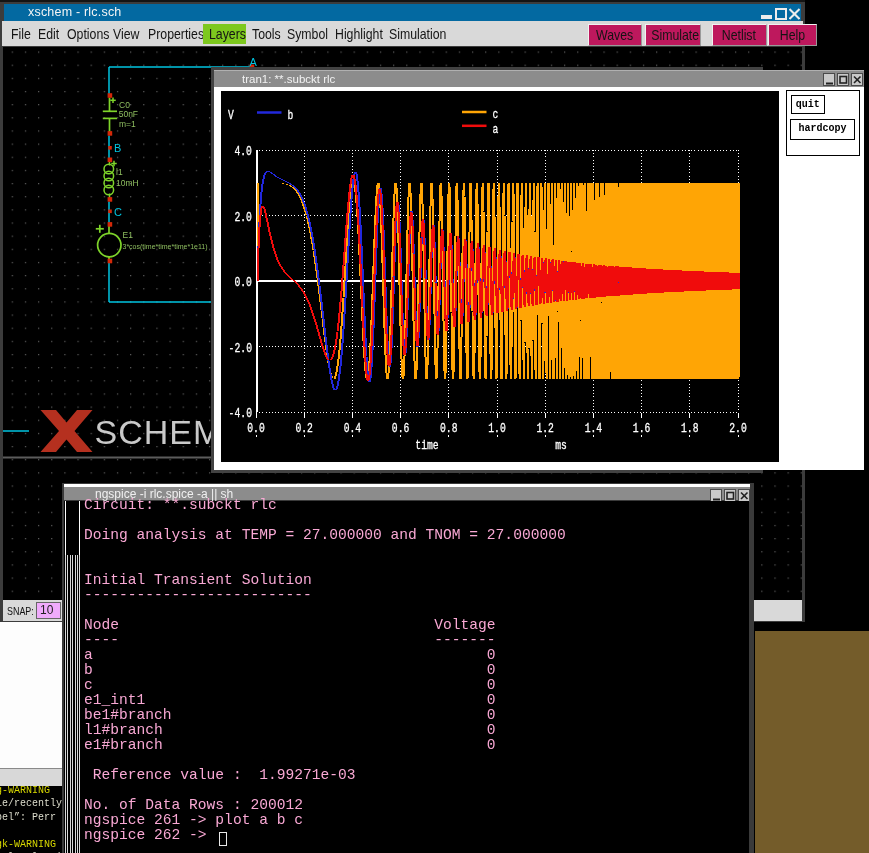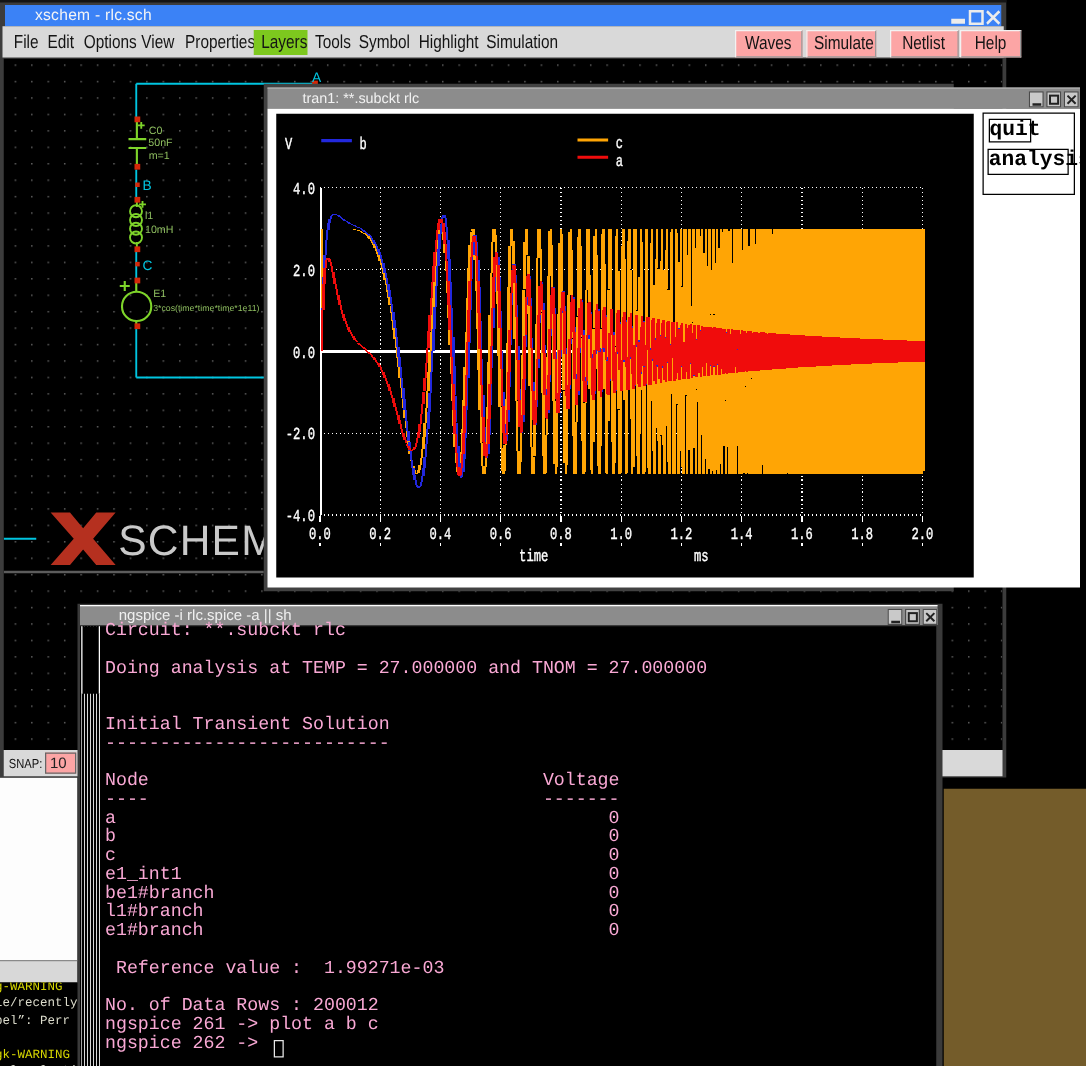--- a/index.html
+++ b/index.html
@@ -4,44 +4,44 @@
 html,body{width:869px;height:853px;overflow:hidden;background:#000;font-family:"Liberation Sans", sans-serif}
 #desk{position:relative;width:869px;height:853px;background:#000}
 .abs{position:absolute}
 #brown{left:755px;top:631px;width:114px;height:222px;background:#745c2a}
 #whitewin{left:0;top:622px;width:62px;height:146px;background:#fdfdfd}
 #graystrip{left:0;top:768px;width:62px;height:18px;background:#d8d8d8;border-top:1px solid #8a8a8a}
 #warnwin{left:0;top:786px;width:62px;height:67px;background:#000;overflow:hidden}
 #warnwin pre{position:absolute;left:-4px;top:-2.5px;font-family:"Liberation Mono",monospace;font-size:10px;line-height:13.6px;color:#dcdccc}
 #warnwin .y{color:#d6d600}
 #xs{left:0;top:0;width:805px;height:622px;background:#3c3c3c;border-top:2px solid #141414}
-#xs-title{left:4px;top:2px;width:797px;height:17px;background:#3b82f6;color:#f5f5f5;font-size:12.5px;letter-spacing:0.2px;line-height:17px}
+#xs-title{left:4px;top:2px;width:797px;height:17px;background:#0369a1;color:#f5f5f5;font-size:12.5px;letter-spacing:0.2px;line-height:17px}
 #xs-title span{position:absolute;left:24px;top:0}
 #xs-menu{left:2px;top:19px;width:801px;height:25px;background:#d9d9d9;font-size:15px;color:#141414}
 #xs-menu .mi{position:absolute;top:4px;transform:scaleX(0.82);transform-origin:0 0;white-space:nowrap}
-#xs-menu .btn{position:absolute;top:3px;height:22px;background:#fca5a5;border:1px solid #9a9a9a;border-top-color:#f2f2f2;border-left-color:#f2f2f2;text-align:center;line-height:19px}
+#xs-menu .btn{position:absolute;top:3px;height:22px;background:#be185d;border:1px solid #9a9a9a;border-top-color:#f2f2f2;border-left-color:#f2f2f2;text-align:center;line-height:19px}
 #xs-menu .btn span{display:inline-block;transform:scaleX(0.82)}
 #xs-canvas{left:3px;top:45px;width:799px;height:553px;background:#000;overflow:hidden}
 #xs-status{left:3px;top:598px;width:799px;height:21px;background:#d9d9d9;font-size:10.5px;color:#111}
 #xs-status .sl{position:absolute;left:4px;top:5px;transform:scaleX(0.85);transform-origin:0 0}
 #term{left:62px;top:483px;width:692px;height:370px;background:#3a3a3a}
-#term-title{left:2px;top:1px;width:686px;height:16px;background:#8c8c8c;border-top:1px solid #ffffff;color:#f0f0f0;font-size:12px;line-height:15px}
+#term-title{left:2px;top:1px;width:686px;height:16px;background:#8c8c8c;border-top:3px solid #ffffff;color:#f0f0f0;font-size:12px;line-height:15px}
 #term-body{left:2px;top:18px;width:685px;height:352px;background:#000}
 #term-sb{left:0.5px;top:0;width:15px;height:352px;background:repeating-linear-gradient(90deg,#d8d8d8 0 1px,#000 1px 2.4px)}
 #term-thumb{left:0.5px;top:0;width:15px;height:54px;background:#000;border-left:1.5px solid #fff;border-right:1.5px solid #fff}
 #term-body pre{position:absolute;left:20px;top:-3.5px;font-family:"Liberation Mono",monospace;font-size:14.6px;line-height:15px;color:#f9a8d4}
 #cursor{left:154.5px;top:330.5px;width:8.5px;height:14px;border:1px solid #e8e8e8}
 .wbtn{position:absolute;width:12px;height:13px;background:#c9c9c9;border:1px solid #4a4a4a}
 .wbtn svg{position:absolute;left:0;top:0}
 #plot{left:211px;top:67px;width:552px;height:406px;background:#424242}
 #plot-title{left:3px;top:3px;width:650px;height:17px;background:#8c8c8c;border-top:1px solid #b0b0b0;color:#f2f2f2;font-size:11.5px;line-height:16px}
 #plot-body{left:3px;top:20px;width:650px;height:383px;background:#fff}
 #plot-canvas{left:7px;top:4px;width:558px;height:371px;background:#000}
 #qhbox{left:572px;top:3px;width:74px;height:66px;background:#fff;border:1.5px solid #000}
-.qbtn{position:absolute;border:1.5px solid #000;font-family:"Liberation Mono",monospace;font-weight:bold;font-size:17px;color:#000;text-align:center}
+.qbtn{position:absolute;border:1.5px solid #000;font-family:"Liberation Mono",monospace;font-weight:bold;font-size:10px;color:#000;text-align:center}
 </style></head><body>
 <div id="desk">
   <div class="abs" id="brown"></div>
   <div class="abs" id="whitewin"></div>
   <div class="abs" id="graystrip"></div>
   <div class="abs" id="warnwin">
       <pre><span class="y">g-WARNING</span>
 le/recently
 bel”: Perr
 
@@ -139,21 +139,21 @@
           <text x="119.5" y="190.5" font-family="Liberation Sans, sans-serif" font-size="8.5" fill="#8fbf60" text-anchor="start" font-weight="normal" letter-spacing="0">E1</text>
           <text x="119.5" y="202" font-family="Liberation Sans, sans-serif" font-size="7" fill="#8fbf60" text-anchor="start" font-weight="normal" letter-spacing="0">3*cos(time*time*time*1e11)</text>
           <text x="111" y="105.3" font-family="Liberation Sans, sans-serif" font-size="11" fill="#00c5e0" text-anchor="start" font-weight="normal" letter-spacing="0">B</text>
           <text x="111" y="169" font-family="Liberation Sans, sans-serif" font-size="11" fill="#00c5e0" text-anchor="start" font-weight="normal" letter-spacing="0">C</text>
           <text x="246.5" y="18.5" font-family="Liberation Sans, sans-serif" font-size="11" fill="#00c5e0" text-anchor="start" font-weight="normal" letter-spacing="0">A</text>
           <polygon fill="#b5301f" points="37.5,363 53,363 63.5,375.5 74,363 89.5,363 71.5,384 89.5,405 74,405 63.5,392.5 53,405 37.5,405 56,384"></polygon>
           <text x="91.5" y="397" font-family="Liberation Sans, sans-serif" font-size="34" fill="#c9c9c9" text-anchor="start" font-weight="normal" letter-spacing="1">SCHEM</text>
         </svg></div>
     <div class="abs" id="xs-status">
         <span class="sl">SNAP:</span>
-      <div class="abs" style="left:33px;top:2px;width:25px;height:17px;background:#fca5a5;border:1px solid #666;font-size:12px;line-height:15px;color:#222;padding-left:3px">10</div>
+      <div class="abs" style="left:33px;top:2px;width:25px;height:17px;background:#f0abfc;border:1px solid #666;font-size:12px;line-height:15px;color:#222;padding-left:3px">10</div>
     </div>
   </div>
 
   <div class="abs" id="term">
     <div class="abs" id="term-title">
         <span style="position:absolute;left:31px">ngspice -i rlc.spice -a || sh</span>
       <div class="wbtn" style="left:646px;top:2px">
           <svg width="12" height="13">
             <line x1="2" y1="9.5" x2="9" y2="9.5" stroke="#222" stroke-width="2"></line>
           </svg>
@@ -290,16 +290,16 @@
             <text x="315.42500000000007" y="340.5" font-family="Liberation Mono, monospace" font-size="13.5" fill="#fff" stroke="#fff" stroke-width="0.32" textLength="17.5" lengthAdjust="spacingAndGlyphs">1.2</text>
             <text x="363.62500000000006" y="340.5" font-family="Liberation Mono, monospace" font-size="13.5" fill="#fff" stroke="#fff" stroke-width="0.32" textLength="17.5" lengthAdjust="spacingAndGlyphs">1.4</text>
             <text x="411.82500000000005" y="340.5" font-family="Liberation Mono, monospace" font-size="13.5" fill="#fff" stroke="#fff" stroke-width="0.32" textLength="17.5" lengthAdjust="spacingAndGlyphs">1.6</text>
             <text x="460.02500000000003" y="340.5" font-family="Liberation Mono, monospace" font-size="13.5" fill="#fff" stroke="#fff" stroke-width="0.32" textLength="17.5" lengthAdjust="spacingAndGlyphs">1.8</text>
             <text x="508.225" y="340.5" font-family="Liberation Mono, monospace" font-size="13.5" fill="#fff" stroke="#fff" stroke-width="0.32" textLength="17.5" lengthAdjust="spacingAndGlyphs">2.0</text>
             <text x="194.3" y="357.5" font-family="Liberation Mono, monospace" font-size="13.5" fill="#fff" stroke="#fff" stroke-width="0.32" textLength="23.4" lengthAdjust="spacingAndGlyphs">time</text>
             <text x="334.15" y="357.5" font-family="Liberation Mono, monospace" font-size="13.5" fill="#fff" stroke="#fff" stroke-width="0.32" textLength="11.7" lengthAdjust="spacingAndGlyphs">ms</text>
           </svg></div>
       <div class="abs" id="qhbox">
         <div class="qbtn" style="left:3.5px;top:3.5px;width:34.5px;height:19.5px;line-height:17px">quit</div>
-        <div class="qbtn" style="left:3px;top:28px;width:65px;height:20.5px;line-height:18px">analysis</div>
+        <div class="qbtn" style="left:3px;top:28px;width:65px;height:20.5px;line-height:18px">hardcopy</div>
       </div>
     </div>
   </div>
 </div>
 </body></html>

